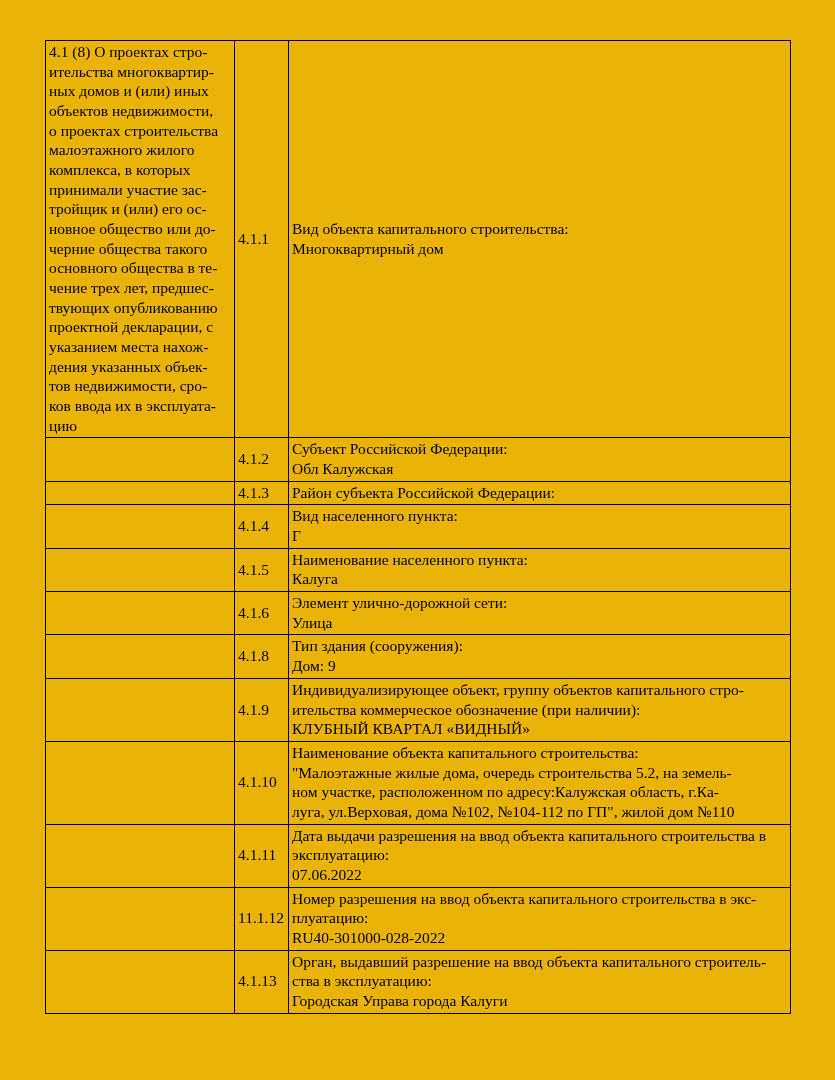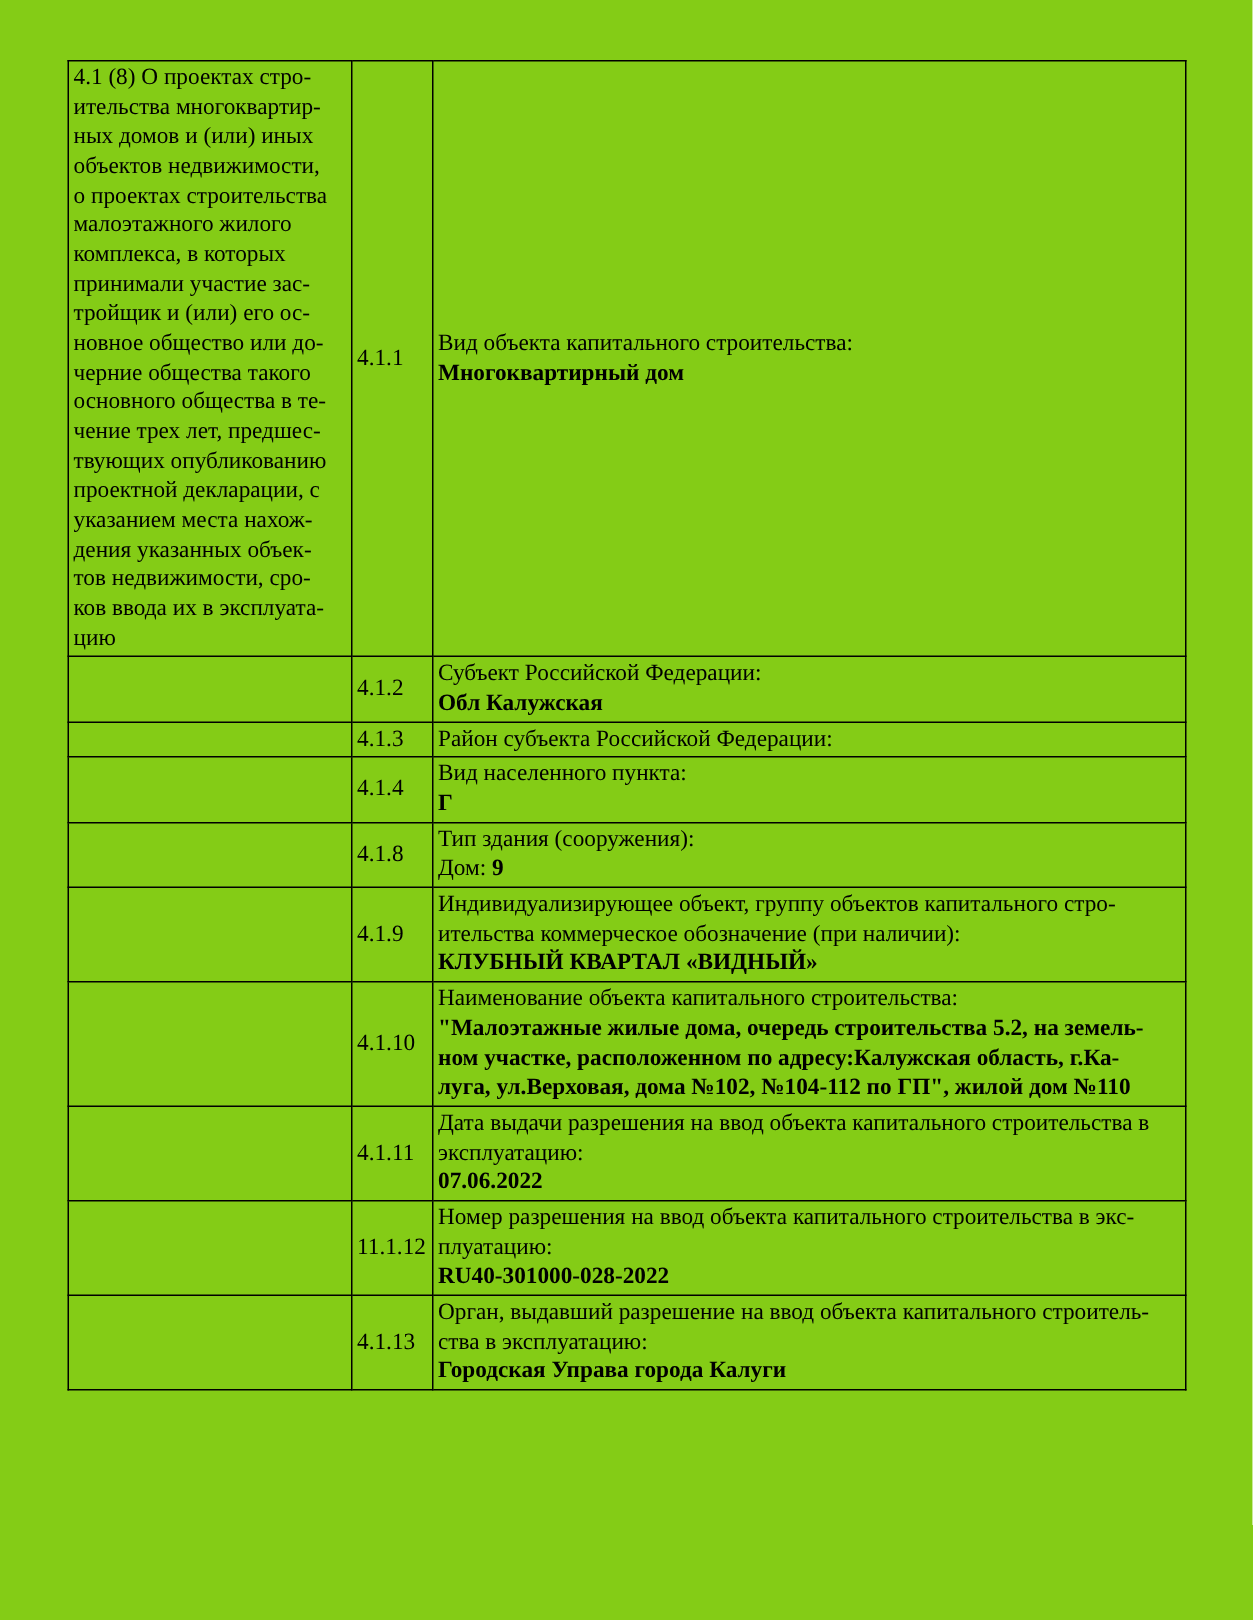--- a/index.html
+++ b/index.html
@@ -6,21 +6,21 @@
     margin: 0;
     padding: 0;
     background: #ffffff;
     color: #000000;
     font-family: "Liberation Serif", serif;
   }
   .page {
     position: relative;
     width: 835px;
     height: 1080px;
-    background: #84cc16;
+    background: #eab308;
     overflow: hidden;
   }
   table.decl-table {
     position: absolute;
     left: 45px;
     top: 40px;
     width: 746px;
     border-collapse: collapse;
     table-layout: fixed;
   }
@@ -47,21 +47,21 @@
     white-space: pre-line;
   }
   .label {
     white-space: pre-line;
   }
   .value-line .prefix {
     white-space: pre-line;
   }
   .value-line .value {
     white-space: pre-line;
-    font-weight: bold;
+    font-weight: normal;
     text-align: right;
   }
 </style>
 </head>
 <body>
 
 <div class="page">
   <table class="decl-table">
     <tbody>
         <tr>
@@ -112,20 +112,36 @@
     <tr>
       <td class="c1"></td>
       <td class="c2"><span>4.1.4</span></td>
       <td class="c3">
         <div class="label">Вид населенного пункта:</div>
         <div class="value-line"><span class="prefix"></span><span class="value">Г</span></div>
       </td>
     </tr>
     <tr>
       <td class="c1"></td>
+      <td class="c2"><span>4.1.5</span></td>
+      <td class="c3">
+        <div class="label">Наименование населенного пункта:</div>
+        <div class="value-line"><span class="prefix"></span><span class="value">Калуга</span></div>
+      </td>
+    </tr>
+    <tr>
+      <td class="c1"></td>
+      <td class="c2"><span>4.1.6</span></td>
+      <td class="c3">
+        <div class="label">Элемент улично-дорожной сети:</div>
+        <div class="value-line"><span class="prefix"></span><span class="value">Улица</span></div>
+      </td>
+    </tr>
+    <tr>
+      <td class="c1"></td>
       <td class="c2"><span>4.1.8</span></td>
       <td class="c3">
         <div class="label">Тип здания (сооружения):</div>
         <div class="value-line"><span class="prefix">Дом: </span><span class="value">9</span></div>
       </td>
     </tr>
     <tr>
       <td class="c1"></td>
       <td class="c2"><span>4.1.9</span></td>
       <td class="c3">

